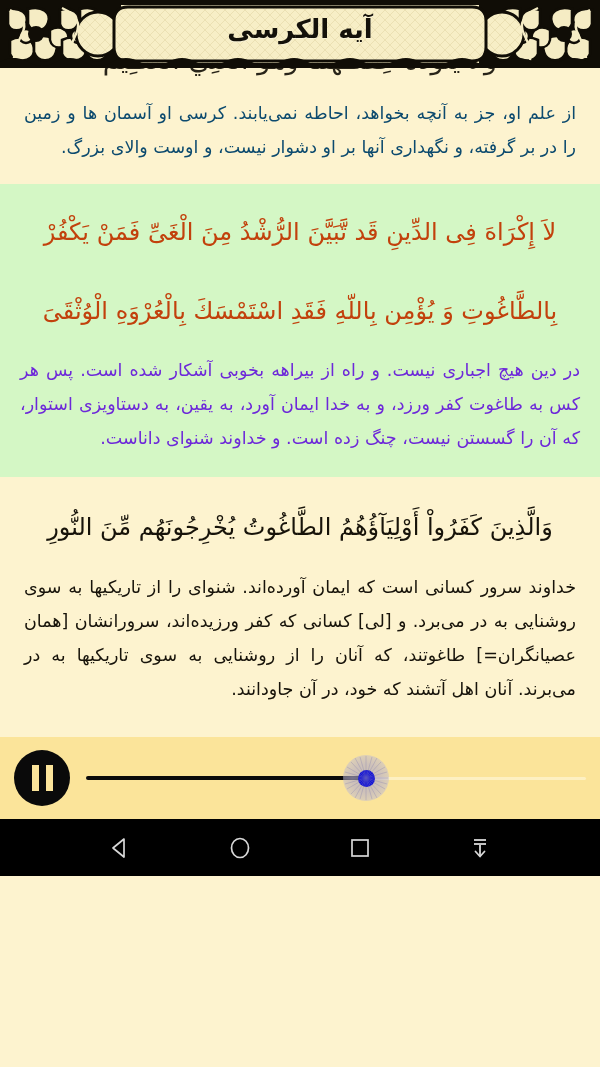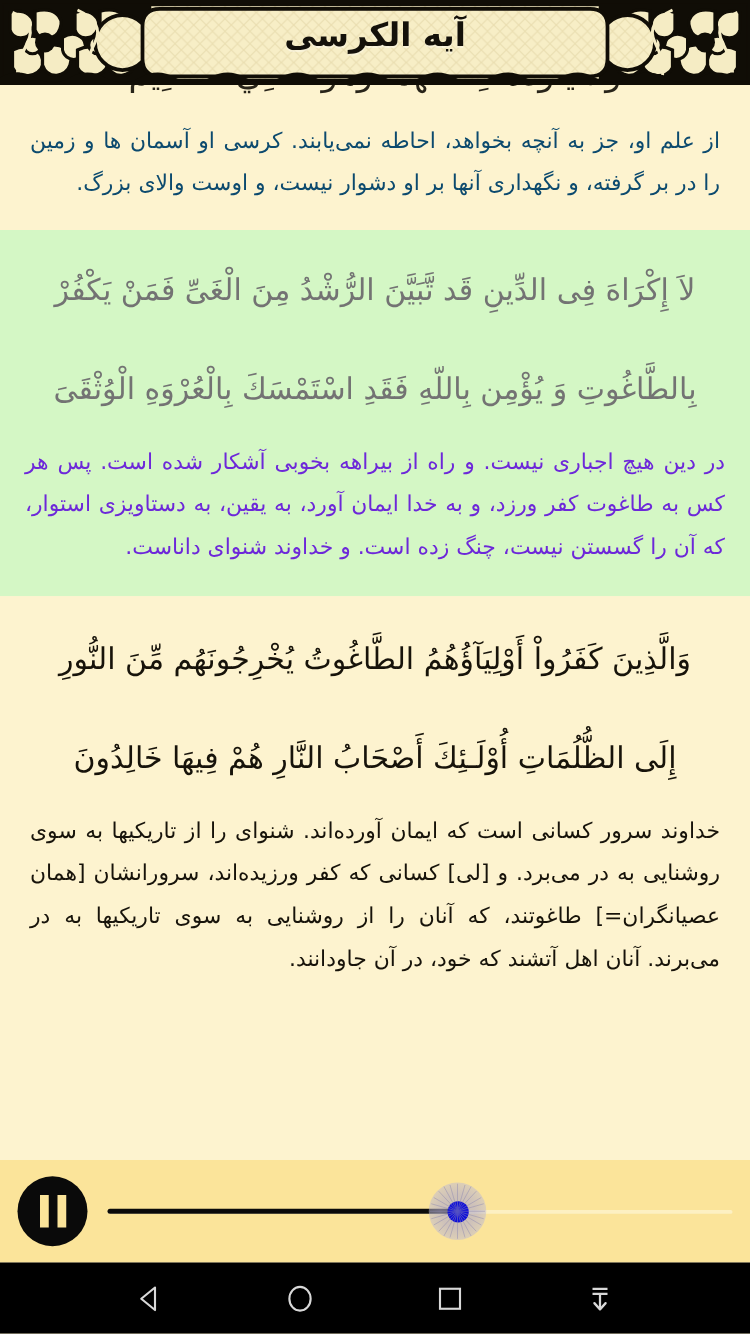--- a/index.html
+++ b/index.html
@@ -3,21 +3,21 @@
 <meta charset="utf-8">
 <style>
   html,body{margin:0;padding:0;}
   body{
     width:600px;height:1067px;
     background:#fdf3cf;
     font-family:"DejaVu Sans","Liberation Sans",sans-serif;
     overflow:hidden;
     position:relative;
   }
-  .app{width:600px;height:1067px;display:flex;flex-direction:column;background:#fdf3cf;}
+  .app{width:600px;height:876px;display:flex;flex-direction:column;background:#fdf3cf;}
 
   
   .header{
     position:relative;width:600px;height:68px;flex:0 0 68px;
     background:#0d0b06;overflow:hidden;
   }
   .header-svg{position:absolute;left:0;top:0;width:600px;height:68px;display:block;}
   .header-title{
     position:absolute;left:0;right:0;top:14px;
     text-align:center;
@@ -55,21 +55,21 @@
   }
   .fa.dark{color:#0c4a6e;}
   .fa.blue{color:#6d28d9;}
   .fa.blk{color:#17130a;}
 
   .ar{
     direction:rtl;text-align:center;
     font-family:"DejaVu Sans","Liberation Sans",sans-serif;
     font-size:24px;line-height:2.35;letter-spacing:.5px;
   }
-  .ar.blue{color:#737373;}
+  .ar.blue{color:#c2410c;}
   .ar.blk{color:#17130a;}
 
   .sec.green .ar{padding:14px 8px 8px 8px;}
   .sec.green .fa{padding:6px 6px 12px 6px;}
   .sec.cream .ar{padding:16px 6px 6px 6px;}
   .sec.cream .fa{padding:8px 10px 10px 10px;}
 
   
   .player{
     flex:0 0 82px;height:82px;width:600px;
@@ -172,21 +172,20 @@
     </div>
 
     <div class="sec green">
       <div class="ar blue">لاَ إِكْرَاهَ فِى الدِّينِ قَد تَّبَيَّنَ الرُّشْدُ مِنَ الْغَىِّ فَمَنْ يَكْفُرْ</div>
       <div class="ar blue">بِالطَّاغُوتِ وَ يُؤْمِن بِاللّهِ فَقَدِ اسْتَمْسَكَ بِالْعُرْوَهِ الْوُثْقَىَ</div>
       <div class="fa blue">در دین هیچ اجباری نیست. و راه از بیراهه بخوبی آشکار شده است. پس هر کس به طاغوت کفر ورزد، و به خدا ایمان آورد، به یقین، به دستاویزی استوار، که آن را گسستن نیست، چنگ زده است. و خداوند شنوای داناست.</div>
     </div>
 
     <div class="sec cream">
       <div class="ar blk">وَالَّذِينَ كَفَرُواْ أَوْلِيَآؤُهُمُ الطَّاغُوتُ يُخْرِجُونَهُم مِّنَ النُّورِ</div>
-      <div class="ar blk">إِلَى الظُّلُمَاتِ أُوْلَـئِكَ أَصْحَابُ النَّارِ هُمْ فِيهَا خَالِدُونَ</div>
       <div class="fa blk">خداوند سرور کسانی است که ایمان آورده‌اند. شنوای را از تاریکیها به سوی روشنایی به در می‌برد. و [لی] کسانی که کفر ورزیده‌اند، سرورانشان [همان عصیانگران=] طاغوتند، که آنان را از روشنایی به سوی تاریکیها به در می‌برند. آنان اهل آتشند که خود، در آن جاودانند.</div>
     </div>
 
   </div>
 
   <div class="player">
     <div class="playpause">
       <i></i>
       <i></i>
     </div>

